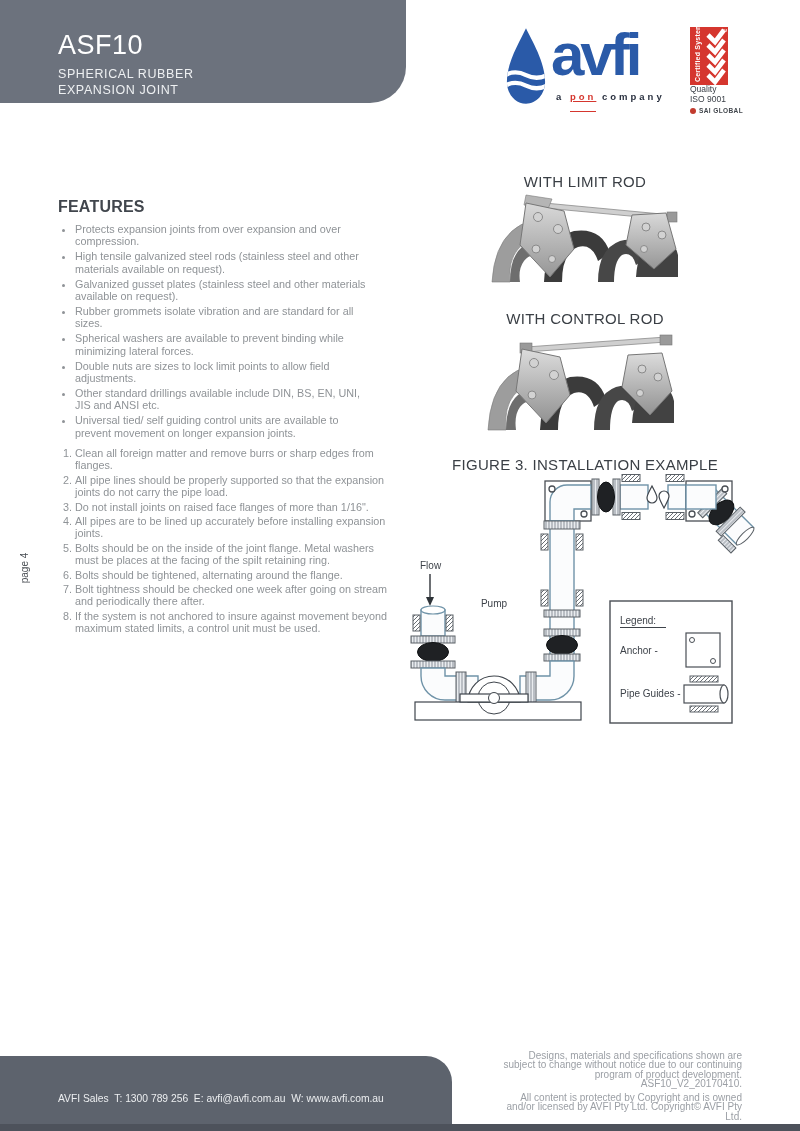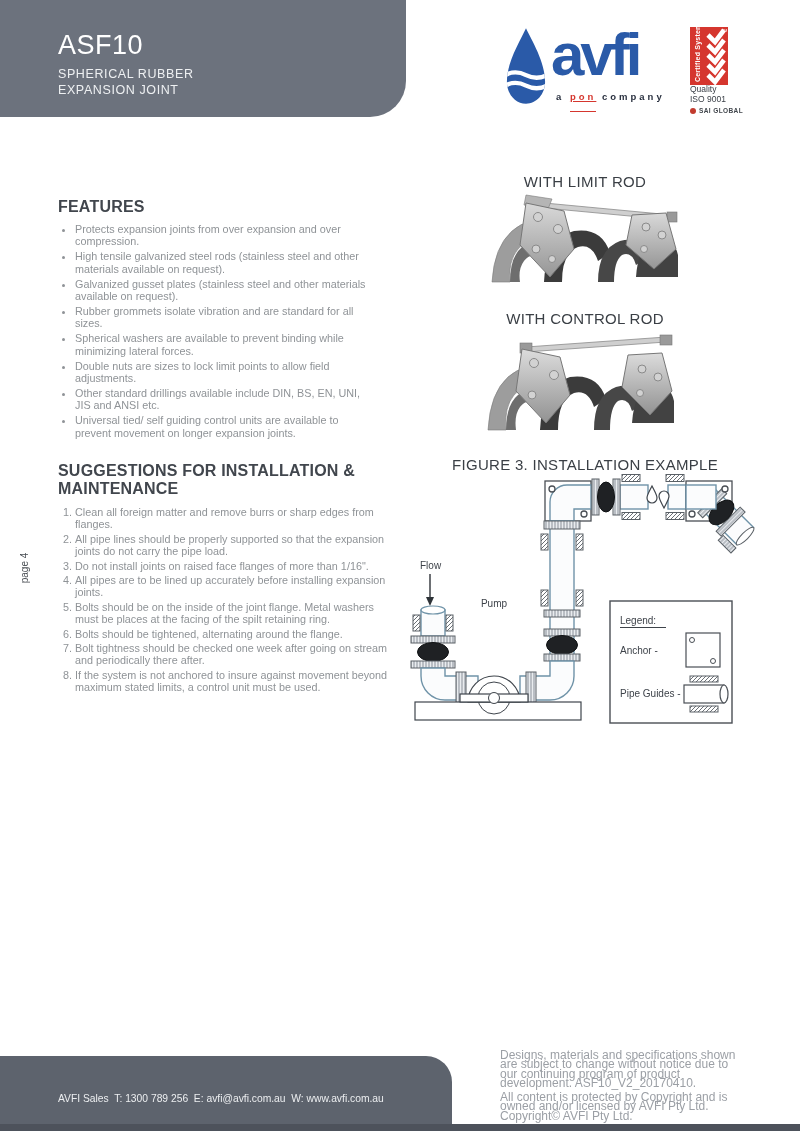--- a/index.html
+++ b/index.html
@@ -1,20 +1,20 @@
 <!DOCTYPE html>
 <html style="--header-bg: #6c727d; --footer-bg: #5d636d; --accent-blue: #1e7db9; --logo-blue: #2a5aa8; --badge-red: #d5362e; --text-gray: #8f9397; --heading-dark: #41464d; --pipe-blue: #6f93a8;"><head>
 <meta charset="utf-8">
 <style>
   html,body{margin:0;padding:0;background:#ffffff;}
   .page{position:relative;width:800px;height:1131px;background:#fff;overflow:hidden;
         font-family:"Liberation Sans","DejaVu Sans",sans-serif;}
 
   
-  .header-box{position:absolute;left:0;top:0;width:406px;height:117px;
+  .header-box{position:absolute;left:0;top:0;width:406px;height:103px;
     background:var(--header-bg,#6c727d);border-radius:0 0 36px 0;}
   .model-title{position:absolute;left:58px;top:30px;color:#ffffff;font-size:27px;
     font-weight:400;letter-spacing:.5px;}
   .model-subtitle{position:absolute;left:58px;top:66px;color:#eef0f2;font-size:12.5px;
     letter-spacing:.6px;line-height:16px;font-weight:400;}
 
   
   .drop-icon{position:absolute;left:505px;top:26px;}
   .brand-wordmark{position:absolute;left:551px;top:24px;width:130px;
     color:var(--logo-blue,#2a5aa8);font-size:60px;font-weight:bold;
@@ -57,21 +57,21 @@
   
   .page-number{position:absolute;left:-5px;top:562px;width:60px;height:12px;
     text-align:center;color:#4a4f55;font-size:10px;transform:rotate(-90deg);}
 
   
   .footer-box{position:absolute;left:0;top:1056px;width:452px;height:75px;
     background:var(--footer-bg,#5d636d);border-radius:0 26px 0 0;}
   .footer-text{position:absolute;left:58px;top:8px;color:#eceef0;font-size:10.3px;
     line-height:14px;white-space:pre-wrap;}
   .disclaimer{position:absolute;left:500px;top:1051px;width:242px;color:#9b9fa5;
-    font-size:12px;line-height:9.3px;}
+    font-size:10px;line-height:9.3px;text-align:right;}
   .disclaimer p{margin:0 0 5px 0;}
   .bottom-strip{position:absolute;left:0;top:1124px;width:800px;height:7px;background:#4d525b;}
 </style>
 </head>
 <body>
 
 <div class="page">
 
   <div class="header-box">
     <div class="model-title">ASF10</div>
@@ -123,21 +123,20 @@
 
     <li>Protects expansion joints from over expansion and over compression.</li>
         <li>High tensile galvanized steel rods (stainless steel and other materials available on request).</li>
         <li>Galvanized gusset plates (stainless steel and other materials available on request).</li>
         <li>Rubber grommets isolate vibration and are standard for all sizes.</li>
         <li>Spherical washers are available to prevent binding while minimizing lateral forces.</li>
         <li>Double nuts are sizes to lock limit points to allow field adjustments.</li>
         <li>Other standard drillings available include DIN, BS, EN, UNI, JIS and ANSI etc.</li>
         <li>Universal tied/ self guiding control units are available to prevent movement on longer expansion joints.</li>
       </ul>
-    <h2 class="sub-heading">SUGGESTIONS FOR INSTALLATION &amp; MAINTENANCE</h2>
     <ol class="suggestions">
 
     <li>Clean all foreign matter and remove burrs or sharp edges from flanges.</li>
         <li>All pipe lines should be properly supported so that the expansion joints do not carry the pipe load.</li>
         <li>Do not install joints on raised face flanges of more than 1/16".</li>
         <li>All pipes are to be lined up accurately before installing expansion joints.</li>
         <li>Bolts should be on the inside of the joint flange. Metal washers must be places at the facing of the spilt retaining ring.</li>
         <li>Bolts should be tightened, alternating around the flange.</li>
         <li>Bolt tightness should be checked one week after going on stream and periodically there after.</li>
         <li>If the system is not anchored to insure against movement beyond maximum stated limits, a control unit must be used.</li>

